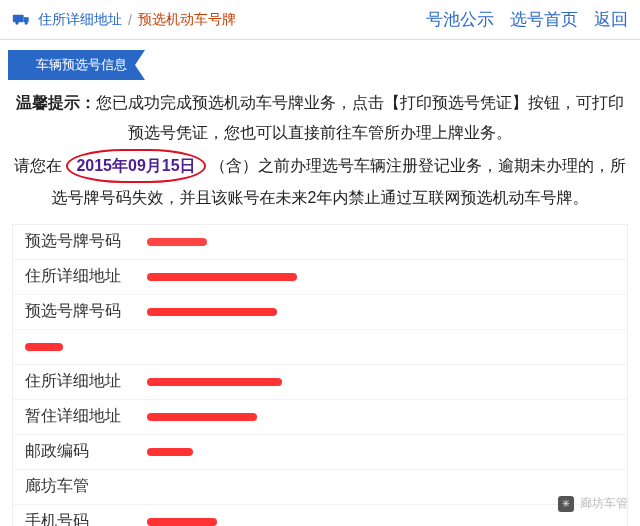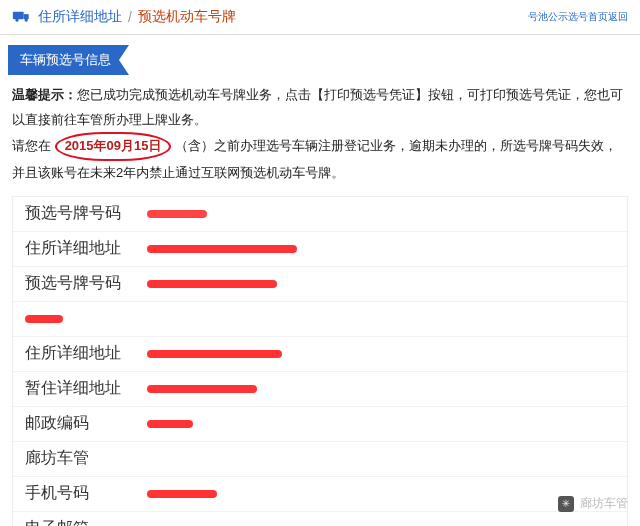--- a/index.html
+++ b/index.html
@@ -26,43 +26,44 @@
   .truck-icon {
     width: 20px;
     height: 14px;
     display: inline-block;
   }
   .breadcrumb .bc1 { color: #2a68c8; font-weight: 500; }
   .breadcrumb .sep { color: #999; }
   .breadcrumb .bc2 { color: #c2410c; }
   .top-links {
     display: flex;
-    gap: 0;
-    font-size: 10px;
+    gap: 16px;
+    font-size: 17px;
   }
   .top-links span { color: #2a68c8; cursor: pointer; }
   .ribbon {
     background: #2a68c8;
     color: #fff;
     display: inline-block;
-    padding: 6px 18px 6px 12px;
+    padding: 6px 18px 6px 28px;
     margin: 10px 0 8px 8px;
     font-size: 13px;
     position: relative;
     clip-path: polygon(0 0, 100% 0, calc(100% - 10px) 50%, 100% 100%, 0 100%);
   }
   .notice {
     padding: 0 12px 10px 12px;
     line-height: 1.9;
     color: #222;
-    font-size: 13px;
+    font-size: 16px;
+    text-align: center;
   }
   .notice .label { font-weight: bold; }
   .notice .date {
-    color: #b91c1c;
+    color: #4c1d95;
     font-weight: bold;
     border: 2px solid #d12;
     border-radius: 50% / 60%;
     padding: 0 8px;
     display: inline-block;
   }
   .info-table {
     border: 1px solid #eee;
     margin: 0 12px;
   }

